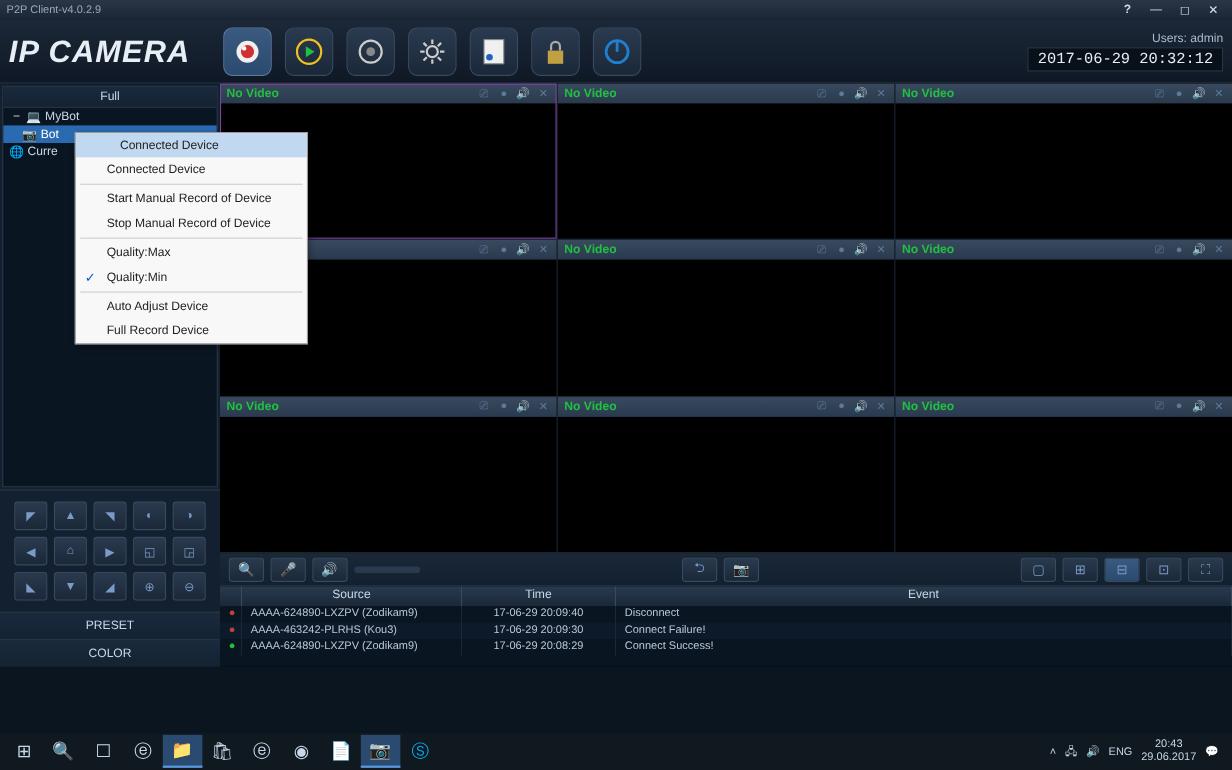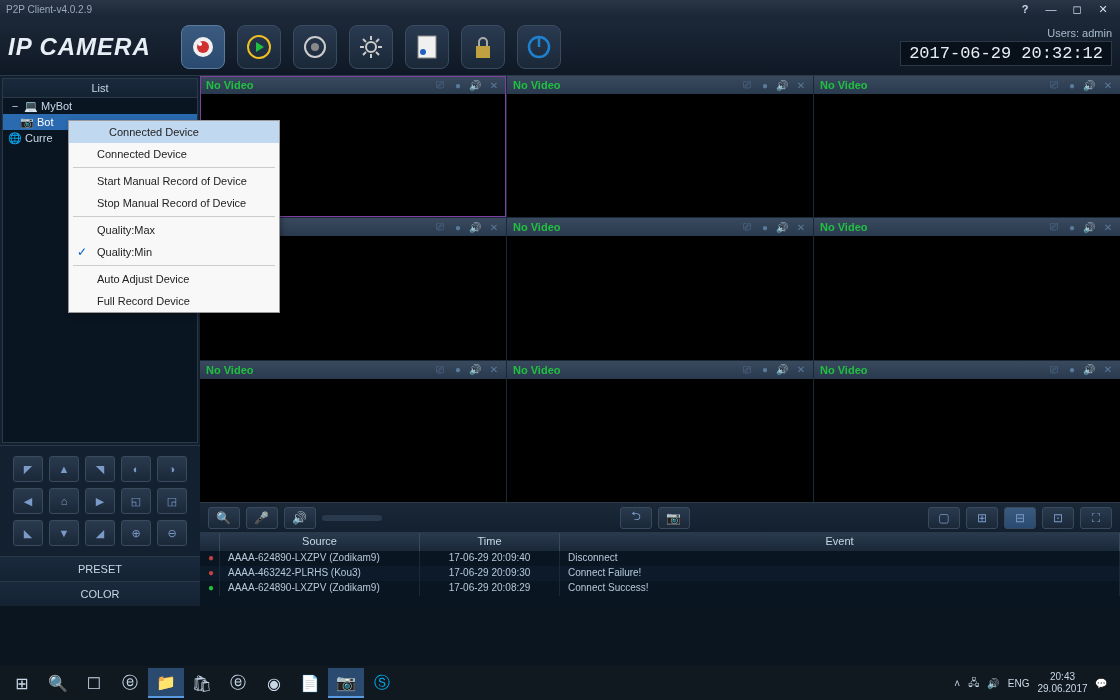--- a/index.html
+++ b/index.html
@@ -6,27 +6,27 @@
 body { width: 1120px; height: 700px; background: #0a1520; overflow: hidden; position: relative; }
 
 
 .titlebar { height: 18px; background: linear-gradient(#2a3545, #1a2535); display: flex; align-items: center; padding: 0 6px; color: #9ab; font-size: 10px; }
 .titlebar-spacer { flex: 1; }
 .titlebar-btn { width: 22px; height: 14px; margin-left: 4px; display: flex; align-items: center; justify-content: center; color: #cde; font-size: 11px; cursor: pointer; }
 .titlebar-btn.help { font-weight: bold; }
 
 
 .header { height: 58px; background: linear-gradient(#1c2838, #0f1825); display: flex; align-items: center; padding: 0 8px; border-bottom: 1px solid #2a3848; }
-.logo { color: #e8eef5; font-size: 24px; font-weight: bold; font-style: italic; letter-spacing: 1px; margin-right: 30px; }
+.logo { color: #e8eef5; font-size: 28px; font-weight: bold; font-style: italic; letter-spacing: 1px; margin-right: 30px; }
 .header-icons { display: flex; gap: 12px; align-items: center; }
 .hicon { width: 44px; height: 44px; border-radius: 8px; display: flex; align-items: center; justify-content: center; cursor: pointer; background: linear-gradient(#2a3a50, #1a2838); border: 1px solid #3a4a60; }
 .hicon.active { background: linear-gradient(#3a5a80, #2a4a70); border-color: #5a7aa0; }
 .header-right { margin-left: auto; text-align: right; }
 .users { color: #aabbcc; font-size: 11px; margin-bottom: 2px; }
-.timestamp { color: #e8eef5; font-family: 'Courier New', monospace; font-size: 17px; background: #08101a; padding: 2px 8px; border: 1px solid #2a3848; }
+.timestamp { color: #e8eef5; font-family: 'Courier New', monospace; font-size: 14px; background: #08101a; padding: 2px 8px; border: 1px solid #2a3848; }
 
 
 .main { display: flex; height: 530px; }
 
 
 .sidebar { width: 200px; background: #132030; display: flex; flex-direction: column; }
 .tree { flex: 1; background: #0a1522; border: 1px solid #2a3848; margin: 2px; }
 .tree-header { background: linear-gradient(#1a2a3d, #142232); color: #c8d8e8; font-size: 11px; text-align: center; padding: 3px; border-bottom: 1px solid #2a3848; }
 .tree-item { color: #c8d8e8; font-size: 11px; padding: 2px 6px; display: flex; align-items: center; gap: 4px; cursor: pointer; }
 .tree-item .ticon { width: 12px; height: 12px; display: inline-flex; align-items: center; justify-content: center; }
@@ -156,21 +156,21 @@
   <div class="header-right">
     <div class="users">Users:  admin</div>
     <div class="timestamp">2017-06-29 20:32:12</div>
   </div>
 </div>
 
 <div class="main">
 
   <div class="sidebar">
     <div class="tree">
-      <div class="tree-header">List</div>
+      <div class="tree-header">Full</div>
       <div class="tree-item">
         <span class="ticon">−</span>
         <span class="ticon">💻</span>
         <span>MyBot</span>
       </div>
       <div class="tree-item indent1 selected">
         <span class="ticon">📷</span>
         <span>Bot</span>
       </div>
       <div class="tree-item">

